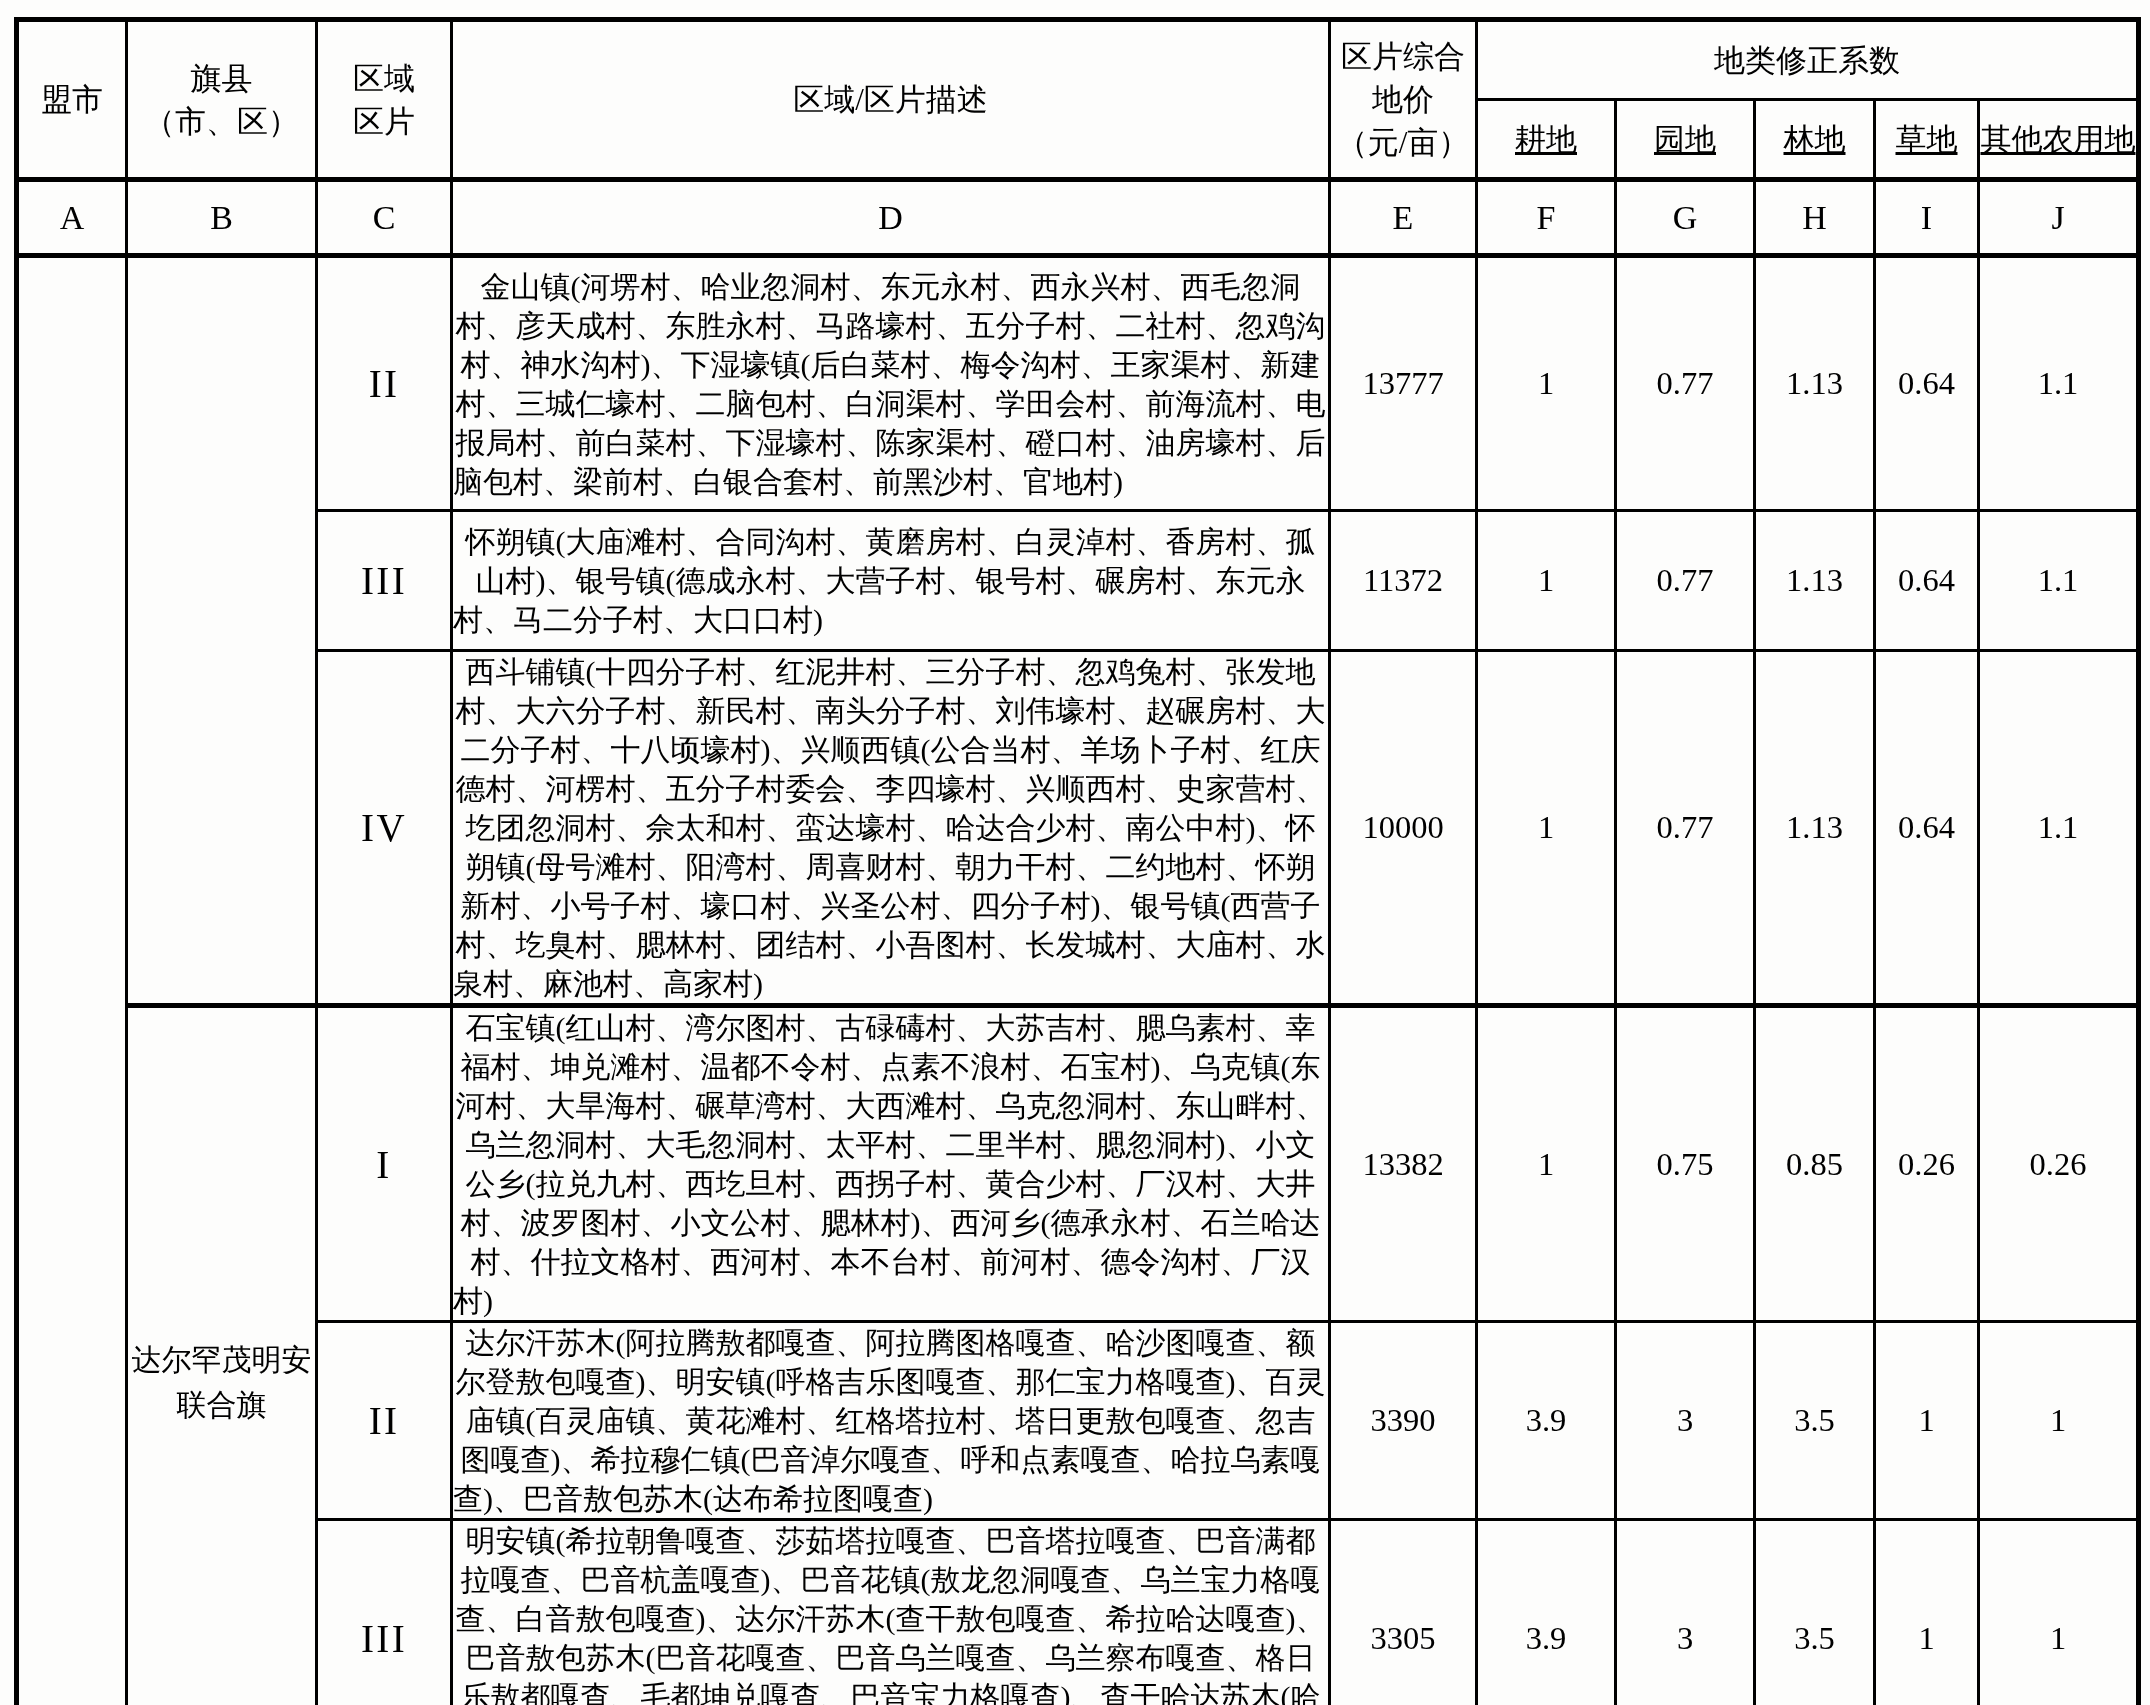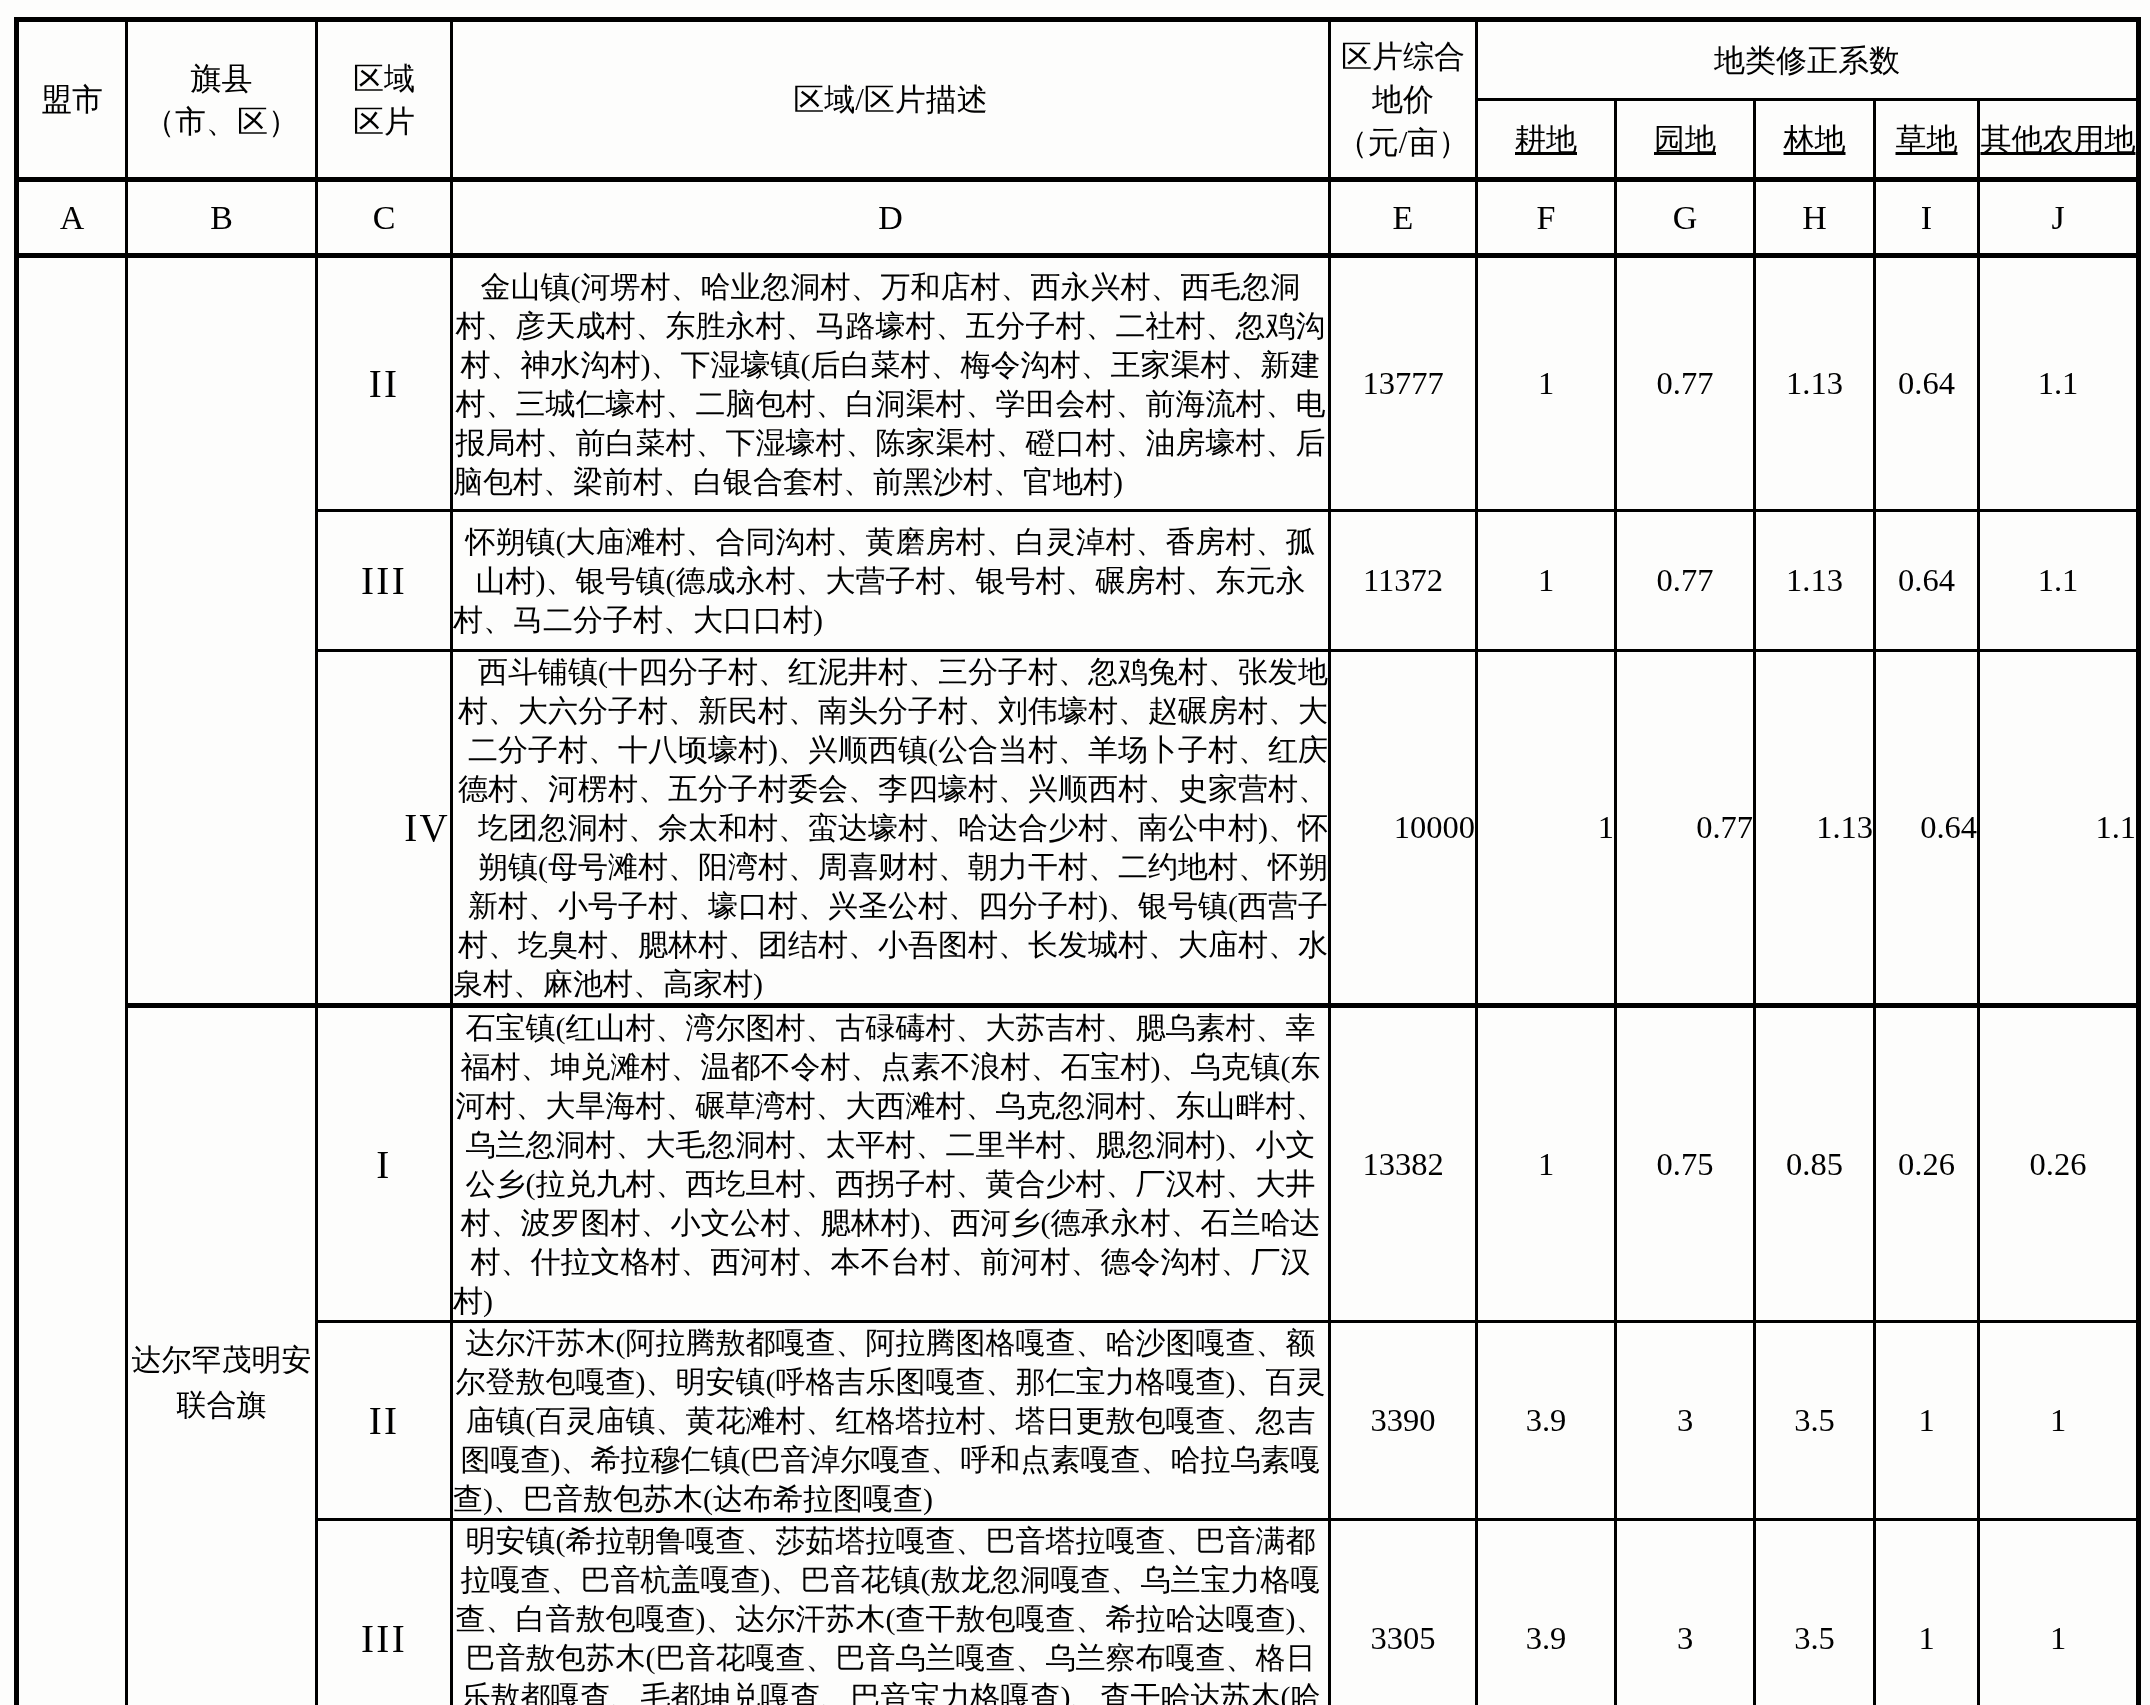--- a/index.html
+++ b/index.html
@@ -34,21 +34,21 @@
     overflow: hidden;
   }
   table.landprice {
     border: 5.4px solid #000;
   }
   tr.h1 > th, tr.h1 > td { height: 76px; }
   tr.h2 > th { height: 76px; text-decoration: underline; }
   tr.letters > th { height: 71px; border-top-width: 5.4px; }
   tr.r1 > td { height: 251px; border-top-width: 5.4px; }
   tr.r2 > td { height: 137px; }
-  tr.r3 > td { height: 345px; text-align: right; }
+  tr.r3 > td { height: 345px; }
   tr.r4 > td { height: 292px; border-top-width: 5.4px; }
   tr.r5 > td { height: 193px; }
   tr.r6 > td { height: 234px; }
 
   .zh-head {
     font-size: 31px;
     line-height: 43px;
     white-space: pre-line;
     font-weight: bold;
   }
@@ -130,21 +130,21 @@
       <th class="letter">G</th>
       <th class="letter">H</th>
       <th class="letter">I</th>
       <th class="letter">J</th>
     </tr>
 
     <tr class="r1">
       <td rowspan="6"></td>
       <td rowspan="3" class="county"></td>
       <td class="region">II</td>
-      <td class="desc desc-cell">金山镇(河塄村、哈业忽洞村、万和店村、西永兴村、西毛忽洞村、彦天成村、东胜永村、马路壕村、五分子村、二社村、忽鸡沟村、神水沟村)、下湿壕镇(后白菜村、梅令沟村、王家渠村、新建村、三城仁壕村、二脑包村、白洞渠村、学田会村、前海流村、电报局村、前白菜村、下湿壕村、陈家渠村、磴口村、油房壕村、后脑包村、梁前村、白银合套村、前黑沙村、官地村)</td>
+      <td class="desc desc-cell">金山镇(河塄村、哈业忽洞村、东元永村、西永兴村、西毛忽洞村、彦天成村、东胜永村、马路壕村、五分子村、二社村、忽鸡沟村、神水沟村)、下湿壕镇(后白菜村、梅令沟村、王家渠村、新建村、三城仁壕村、二脑包村、白洞渠村、学田会村、前海流村、电报局村、前白菜村、下湿壕村、陈家渠村、磴口村、油房壕村、后脑包村、梁前村、白银合套村、前黑沙村、官地村)</td>
       <td class="num">13777</td>
       <td class="num">1</td>
       <td class="num">0.77</td>
       <td class="num">1.13</td>
       <td class="num">0.64</td>
       <td class="num">1.1</td>
     </tr>
 
     <tr class="r2">
       <td class="region">III</td>

